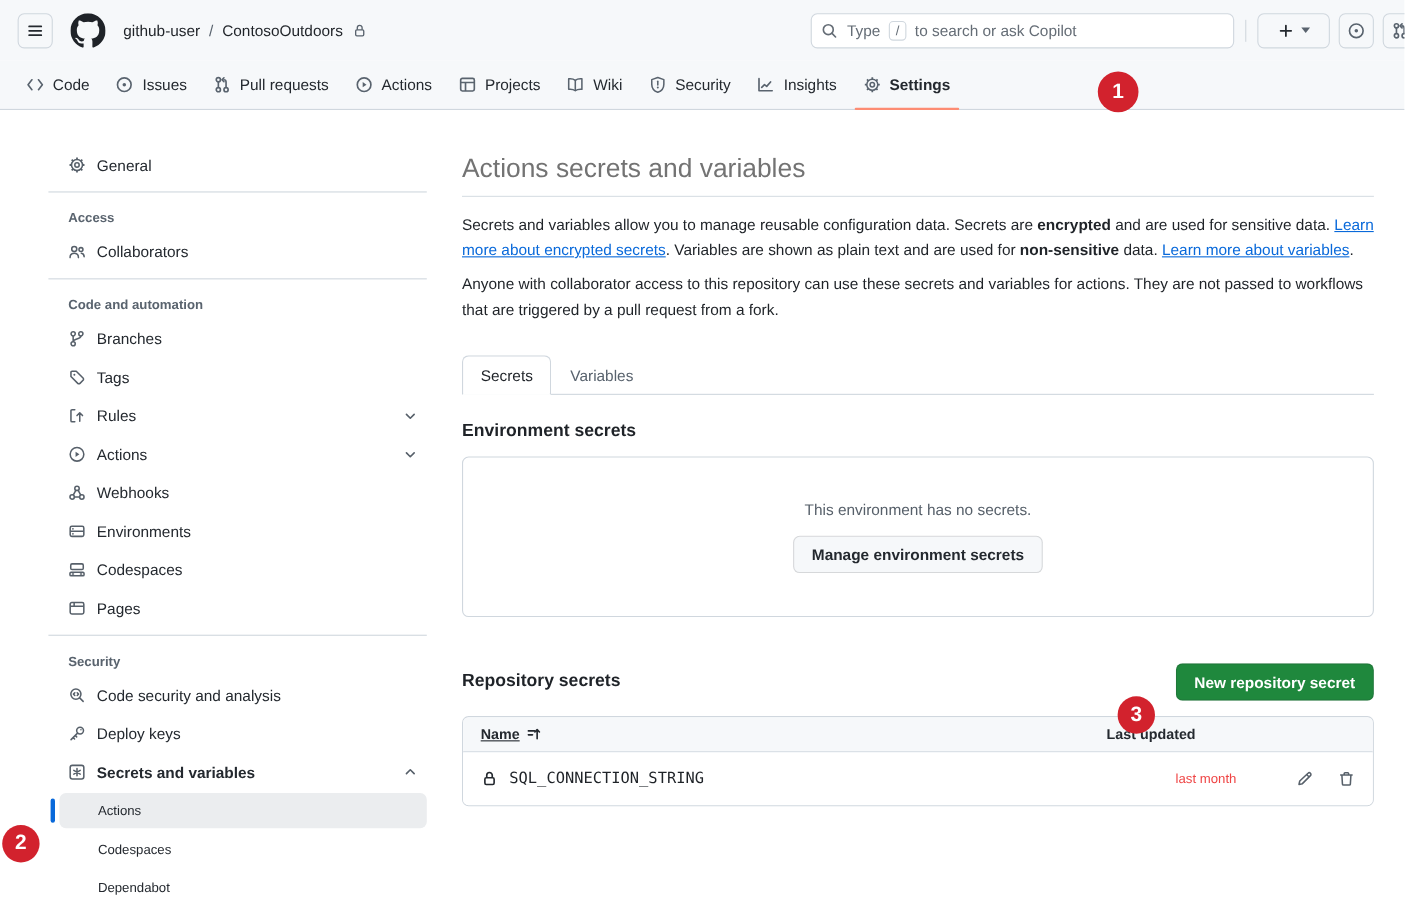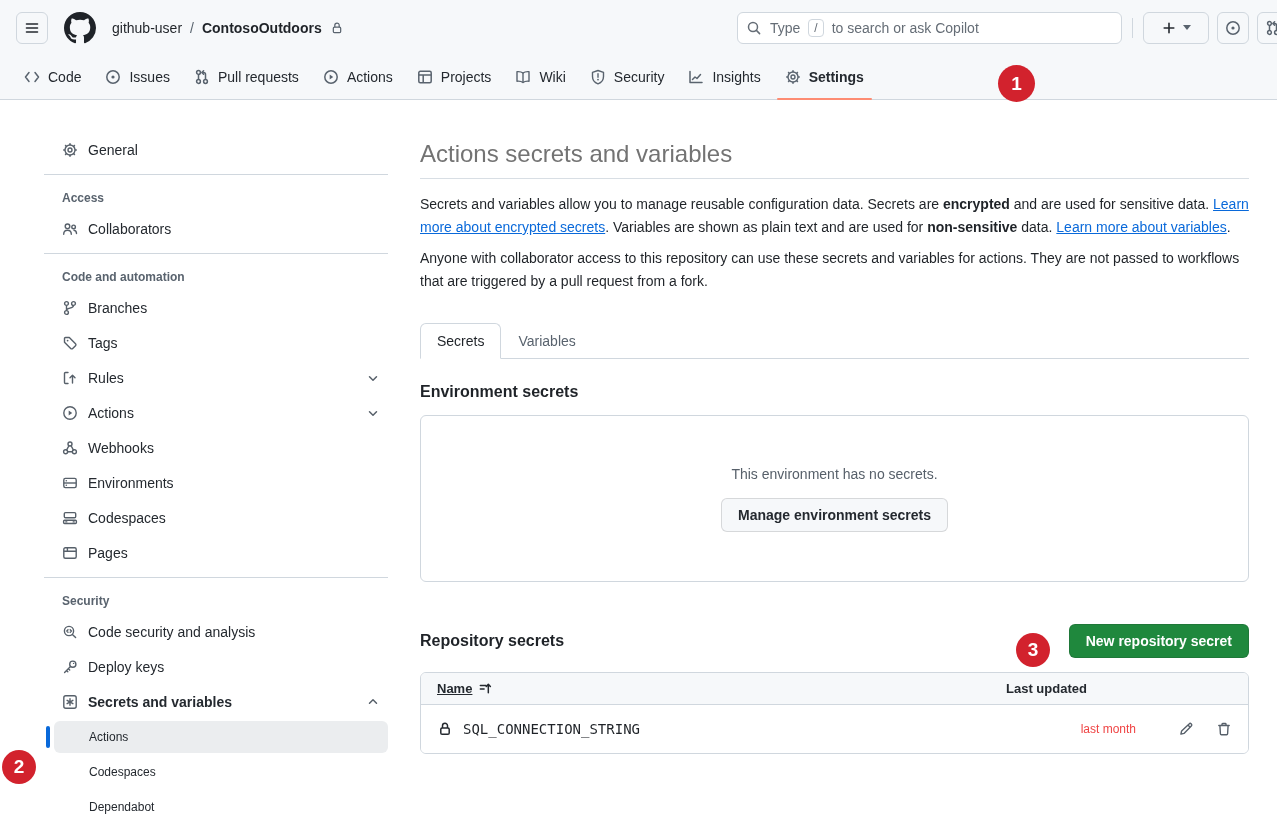--- a/index.html
+++ b/index.html
@@ -8,21 +8,21 @@
   .page { position:relative; width:1277px; height:840px; background:#fff; overflow:hidden; }
 
   
   .topbar { height:55px; background:#f6f8fa; display:flex; align-items:center; padding-left:16px; }
   .icon-btn { width:32px; height:32px; border:1px solid #d0d7de; border-radius:6px; background:transparent;
               display:flex; align-items:center; justify-content:center; color:#59636e; cursor:pointer; flex:none; }
   .hamburger { margin-right:16px; }
   .gh-logo { width:32px; height:32px; color:#1f2328; margin-right:16px; flex:none; }
   .crumbs { display:flex; align-items:center; gap:8px; font-size:14px; white-space:nowrap; }
   .crumb { color:#1f2328; text-decoration:none; }
-  .crumb.repo { font-weight:700; }
+  .crumb.repo { font-weight:400; }
   .crumb-sep { color:#59636e; }
   .crumb-lock { color:#59636e; display:flex; }
   .searchbox { margin-left:auto; width:385px; height:32px; border:1px solid #d0d7de; border-radius:6px;
                background:#ffffff; display:flex; align-items:center; padding:0 8px; gap:8px; color:#656d76;
                font-size:14px; cursor:text; flex:none; }
   .keycap { border:1px solid #d0d7de; border-radius:4px; font-size:12px; padding:0 5px; line-height:16px; color:#656d76; }
   .top-divider { width:1px; height:20px; background:#d0d7de; margin:0 10px; flex:none; }
   .plus-btn { width:66px; gap:6px; }
   .caret { width:0; height:0; border-left:4px solid transparent; border-right:4px solid transparent; border-top:5px solid #59636e; }
   .tb-gap { margin-left:8px; }
@@ -60,35 +60,35 @@
   .page-title { font-size:24px; font-weight:400; color:#737373; }
   .title-rule { border:none; border-top:1px solid #d8dee4; margin:10px 0 14px; }
   .para { font-size:14px; line-height:23px; color:#1f2328; margin-top:8px; }
   .para a { color:#0969da; text-decoration:underline; }
   .tabnav { margin-top:30px; border-bottom:1px solid #d0d7de; display:flex; }
   .tabnav-tab { font-size:14px; padding:9px 16px; color:#59636e; cursor:pointer; background:transparent;
                 border:1px solid transparent; margin-bottom:-1px; }
   .tabnav-tab.active { background:#fff; color:#1f2328; border-color:#d0d7de; border-bottom-color:#fff;
                        border-radius:6px 6px 0 0; }
   .sec-heading { font-size:16px; font-weight:700; margin-top:24px; }
-  .empty-box { margin-top:14px; border:1px solid #d0d7de; border-radius:6px; height:167px;
+  .empty-box { margin-top:14px; border:1px solid #d0d7de; border-radius:6px; height:146px;
                display:flex; flex-direction:column; align-items:center; justify-content:center; gap:16px; }
   .empty-msg { font-size:14px; color:#57606a; }
   .btn { font-size:14px; font-weight:600; border-radius:6px; padding:6px 16px; cursor:pointer; line-height:20px; }
   .btn-secondary { background:#f6f8fa; color:#24292f; border:1px solid rgba(31,35,40,0.15); }
   .btn-primary { background:#1f883d; color:#fff; border:1px solid rgba(31,35,40,0.15); }
   .repo-secrets-head { margin-top:42px; display:flex; align-items:center; justify-content:space-between; }
   .secrets-table { margin-top:14px; border:1px solid #d0d7de; border-radius:6px; overflow:hidden; }
   .tbl-header { background:#f6f8fa; border-bottom:1px solid #d0d7de; display:flex; align-items:center;
                 padding:8px 16px; font-size:13px; font-weight:700; color:#24292f; }
   .th-name { flex:1; display:flex; align-items:center; gap:6px;text-decoration:underline; }
   .sort-icon { color:#24292f; display:flex; cursor:pointer; }
   .th-updated { width:150px; text-align:left; }
   .th-actions { width:76px; }
-  .tbl-row { display:flex; align-items:center; padding:16px; background:#fff; }
+  .tbl-row { display:flex; align-items:center; padding:16px; background:#fff;gap:12px; }
   .td-name { flex:1; display:flex; align-items:center; gap:10px; }
   .row-lock { color:#24292f; display:flex; }
   .secret-name { font-family:"DejaVu Sans Mono","Liberation Mono",monospace; font-size:14px; color:#1f2328; }
   .td-updated { width:150px; font-size:12px; color:#ef4444; text-align:right; padding-right:20px; }
   .td-actions { width:76px; display:flex; gap:22px; justify-content:flex-end; color:#57606a; }
   .row-action { background:none; border:none; color:#57606a; cursor:pointer; display:flex; padding:0; }
 
   
   .anno { position:absolute; width:37px; height:37px; border-radius:50%; background:#d2222d; color:#fff;
           font-size:19px; font-weight:700; display:flex; align-items:center; justify-content:center; z-index:50; }

